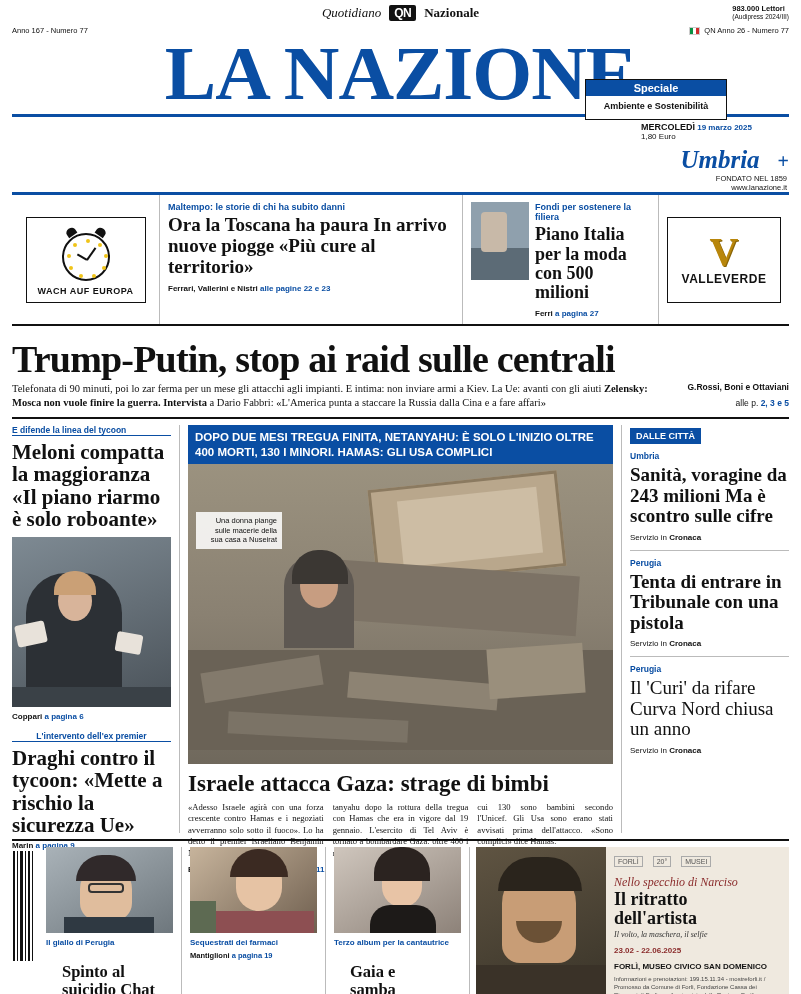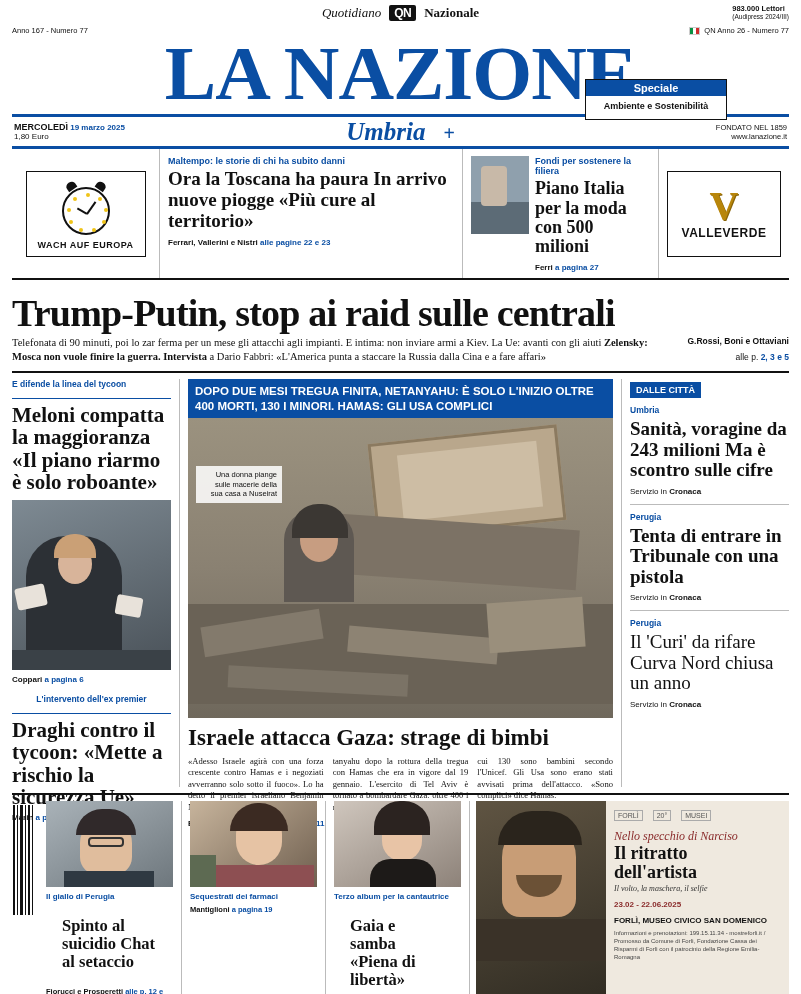--- a/index.html
+++ b/index.html
@@ -37,21 +37,21 @@
     padding: 6px 0 2px 0;
   }
   .speciale {
     position:absolute; right:62px; top:48px; width:142px; border:1px solid #111; background:#fff;
   }
   .speciale .hd { background:#0a4ea3; color:#fff; font-family:"Liberation Sans",sans-serif; font-weight:bold; font-size:11px; text-align:center; padding:2px 0; }
   .speciale .bd { font-family:"Liberation Sans",sans-serif; font-weight:bold; font-size:9px; text-align:center; padding:5px 4px 7px; line-height:1.25; }
 
   .blueline { border-top:3px solid #0a4ea3; margin-top:2px; }
 
-  .dateline { display:flex; align-items:center; border-bottom:3px solid #0a4ea3; }
+  .dateline { display:flex; align-items:flex-end; border-bottom:3px solid #0a4ea3;flex-direction:column; }
   .dateline .left { width:150px; padding:5px 0 5px 2px; font-family:"Liberation Sans",sans-serif; font-size:8px; }
   .dateline .left b { font-size:9px;}
   .dateline .left .d2 { color:#0a4ea3; font-weight:bold;}
   .dateline .mid { flex:1; text-align:center; }
   .dateline .mid .reg { font-family:"Liberation Serif",serif; font-weight:bold; font-style:italic; color:#0a4ea3; font-size:25px; }
   .dateline .mid .plus { color:#0a4ea3; font-size:20px; font-weight:bold; margin-left:14px; }
   .dateline .right { width:150px; text-align:right; font-family:"Liberation Sans",sans-serif; font-size:7.5px; padding-right:2px; }
 
   
   .band { display:flex; gap:0; border-bottom:2px solid #111; }
@@ -93,21 +93,21 @@
   .summary .auth .nm { font-weight:bold; line-height:1.25; }
   .summary .auth .pp { margin-top:5px;}
   .summary .auth .pp b { color:#0a4ea3;}
 
   
   .cols { display:flex; gap:0; margin-top:6px; height:408px; }
   .colL { width:168px; padding-right:8px; border-right:1px solid #bbb;}
   .colC { flex:1; padding:0 8px; }
   .colR { width:168px; padding-left:8px; border-left:1px solid #bbb;}
 
-  .ktag { font-family:"Liberation Sans",sans-serif; font-weight:bold; font-size:8.5px; color:#0a4ea3; border-bottom:1px solid #0a4ea3; padding-bottom:9px; margin-bottom:5px;}
+  .ktag { font-family:"Liberation Sans",sans-serif; font-weight:bold; font-size:8.5px; color:#0a4ea3; border-bottom:1px solid #0a4ea3; padding-bottom:0; margin-bottom:5px;}
   .colL h3 { margin:0; font-family:"Liberation Serif",serif; font-weight:bold; font-size:21px; line-height:1.06;}
   .sign { font-family:"Liberation Sans",sans-serif; font-size:8px; margin-top:5px;}
   .sign b { font-weight:bold;} .sign .pg{ color:#0a4ea3; font-weight:bold;}
   .photoL { width:100%; height:170px; margin-top:7px; background:#6f7a84; position:relative; overflow:hidden;}
 
   .ghead { background:#0a4ea3; color:#fff; font-family:"Liberation Sans",sans-serif; font-weight:bold; font-size:11.5px; line-height:1.25; padding:5px 7px;}
   .gphoto { width:100%; height:300px; background:#bef264; position:relative; overflow:hidden;text-align:right;}
   .gcap { position:absolute; left:8px; top:48px; width:86px; background:rgba(255,255,255,0.86); font-family:"Liberation Sans",sans-serif; font-size:7.5px; line-height:1.3; padding:4px 5px; }
   .colC h2 { margin:8px 0 6px; font-family:"Liberation Serif",serif; font-weight:bold; font-size:23px; line-height:1.05; }
   .gtext { display:flex; gap:9px; font-family:"Liberation Serif",serif; font-size:8.6px; line-height:1.32; text-align:justify;}

